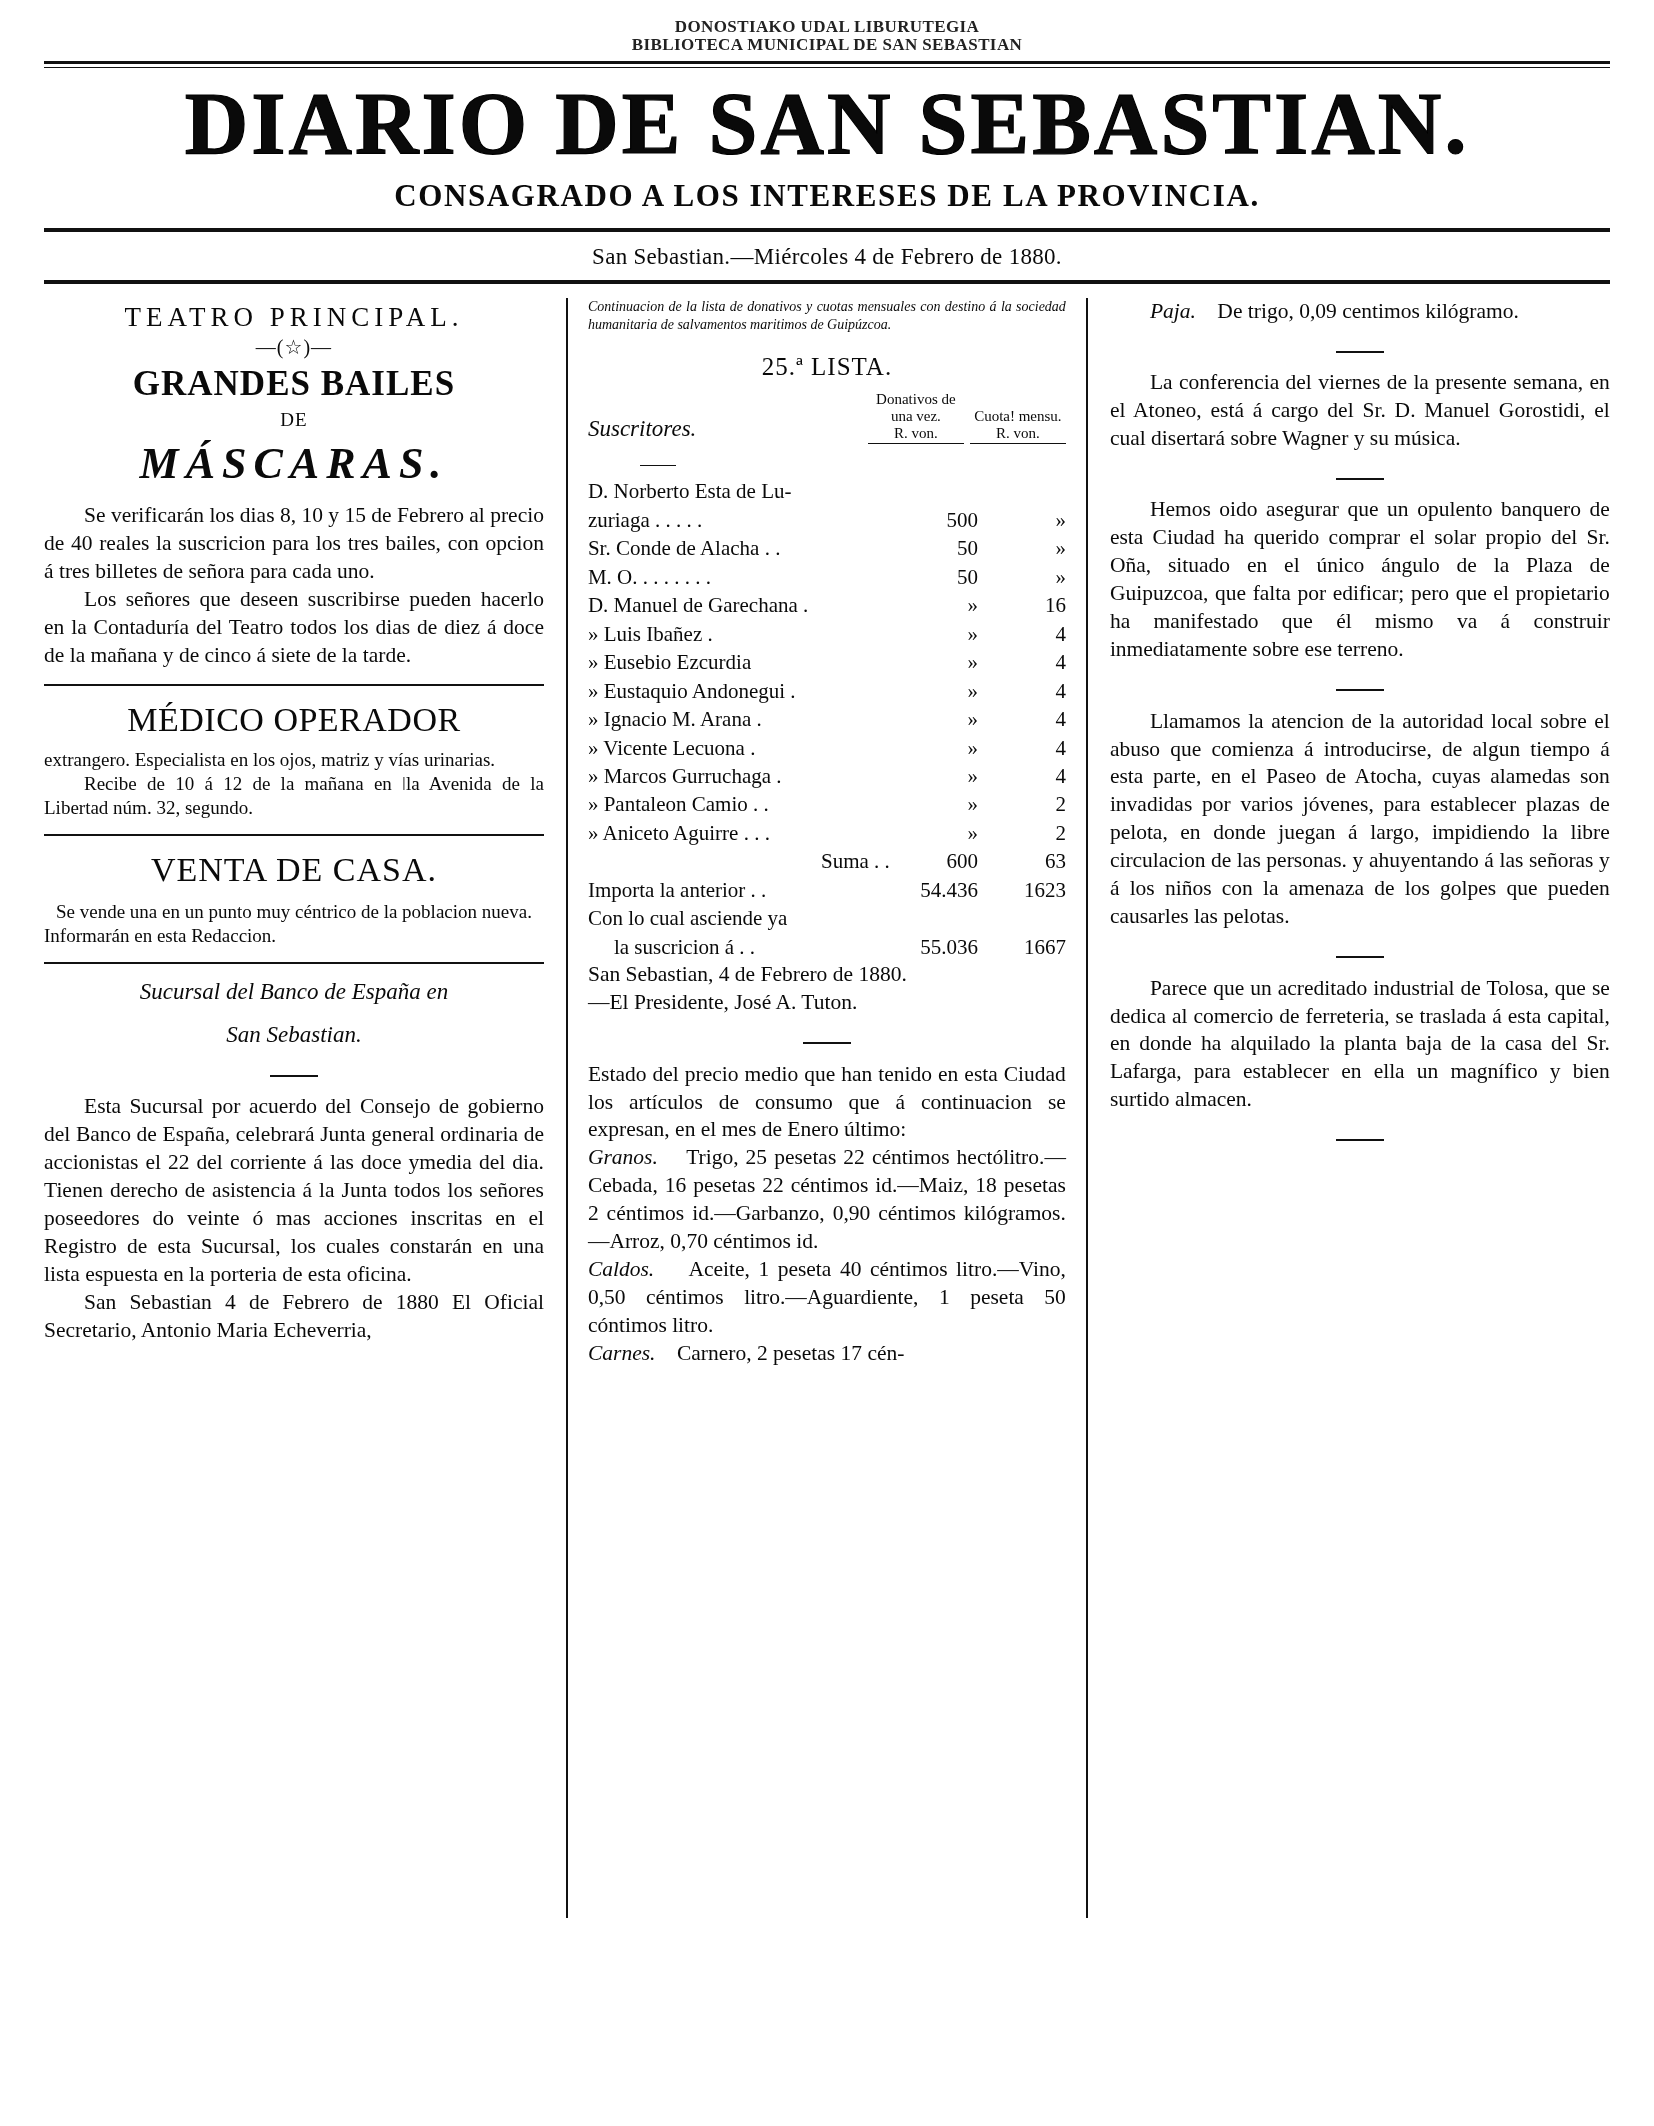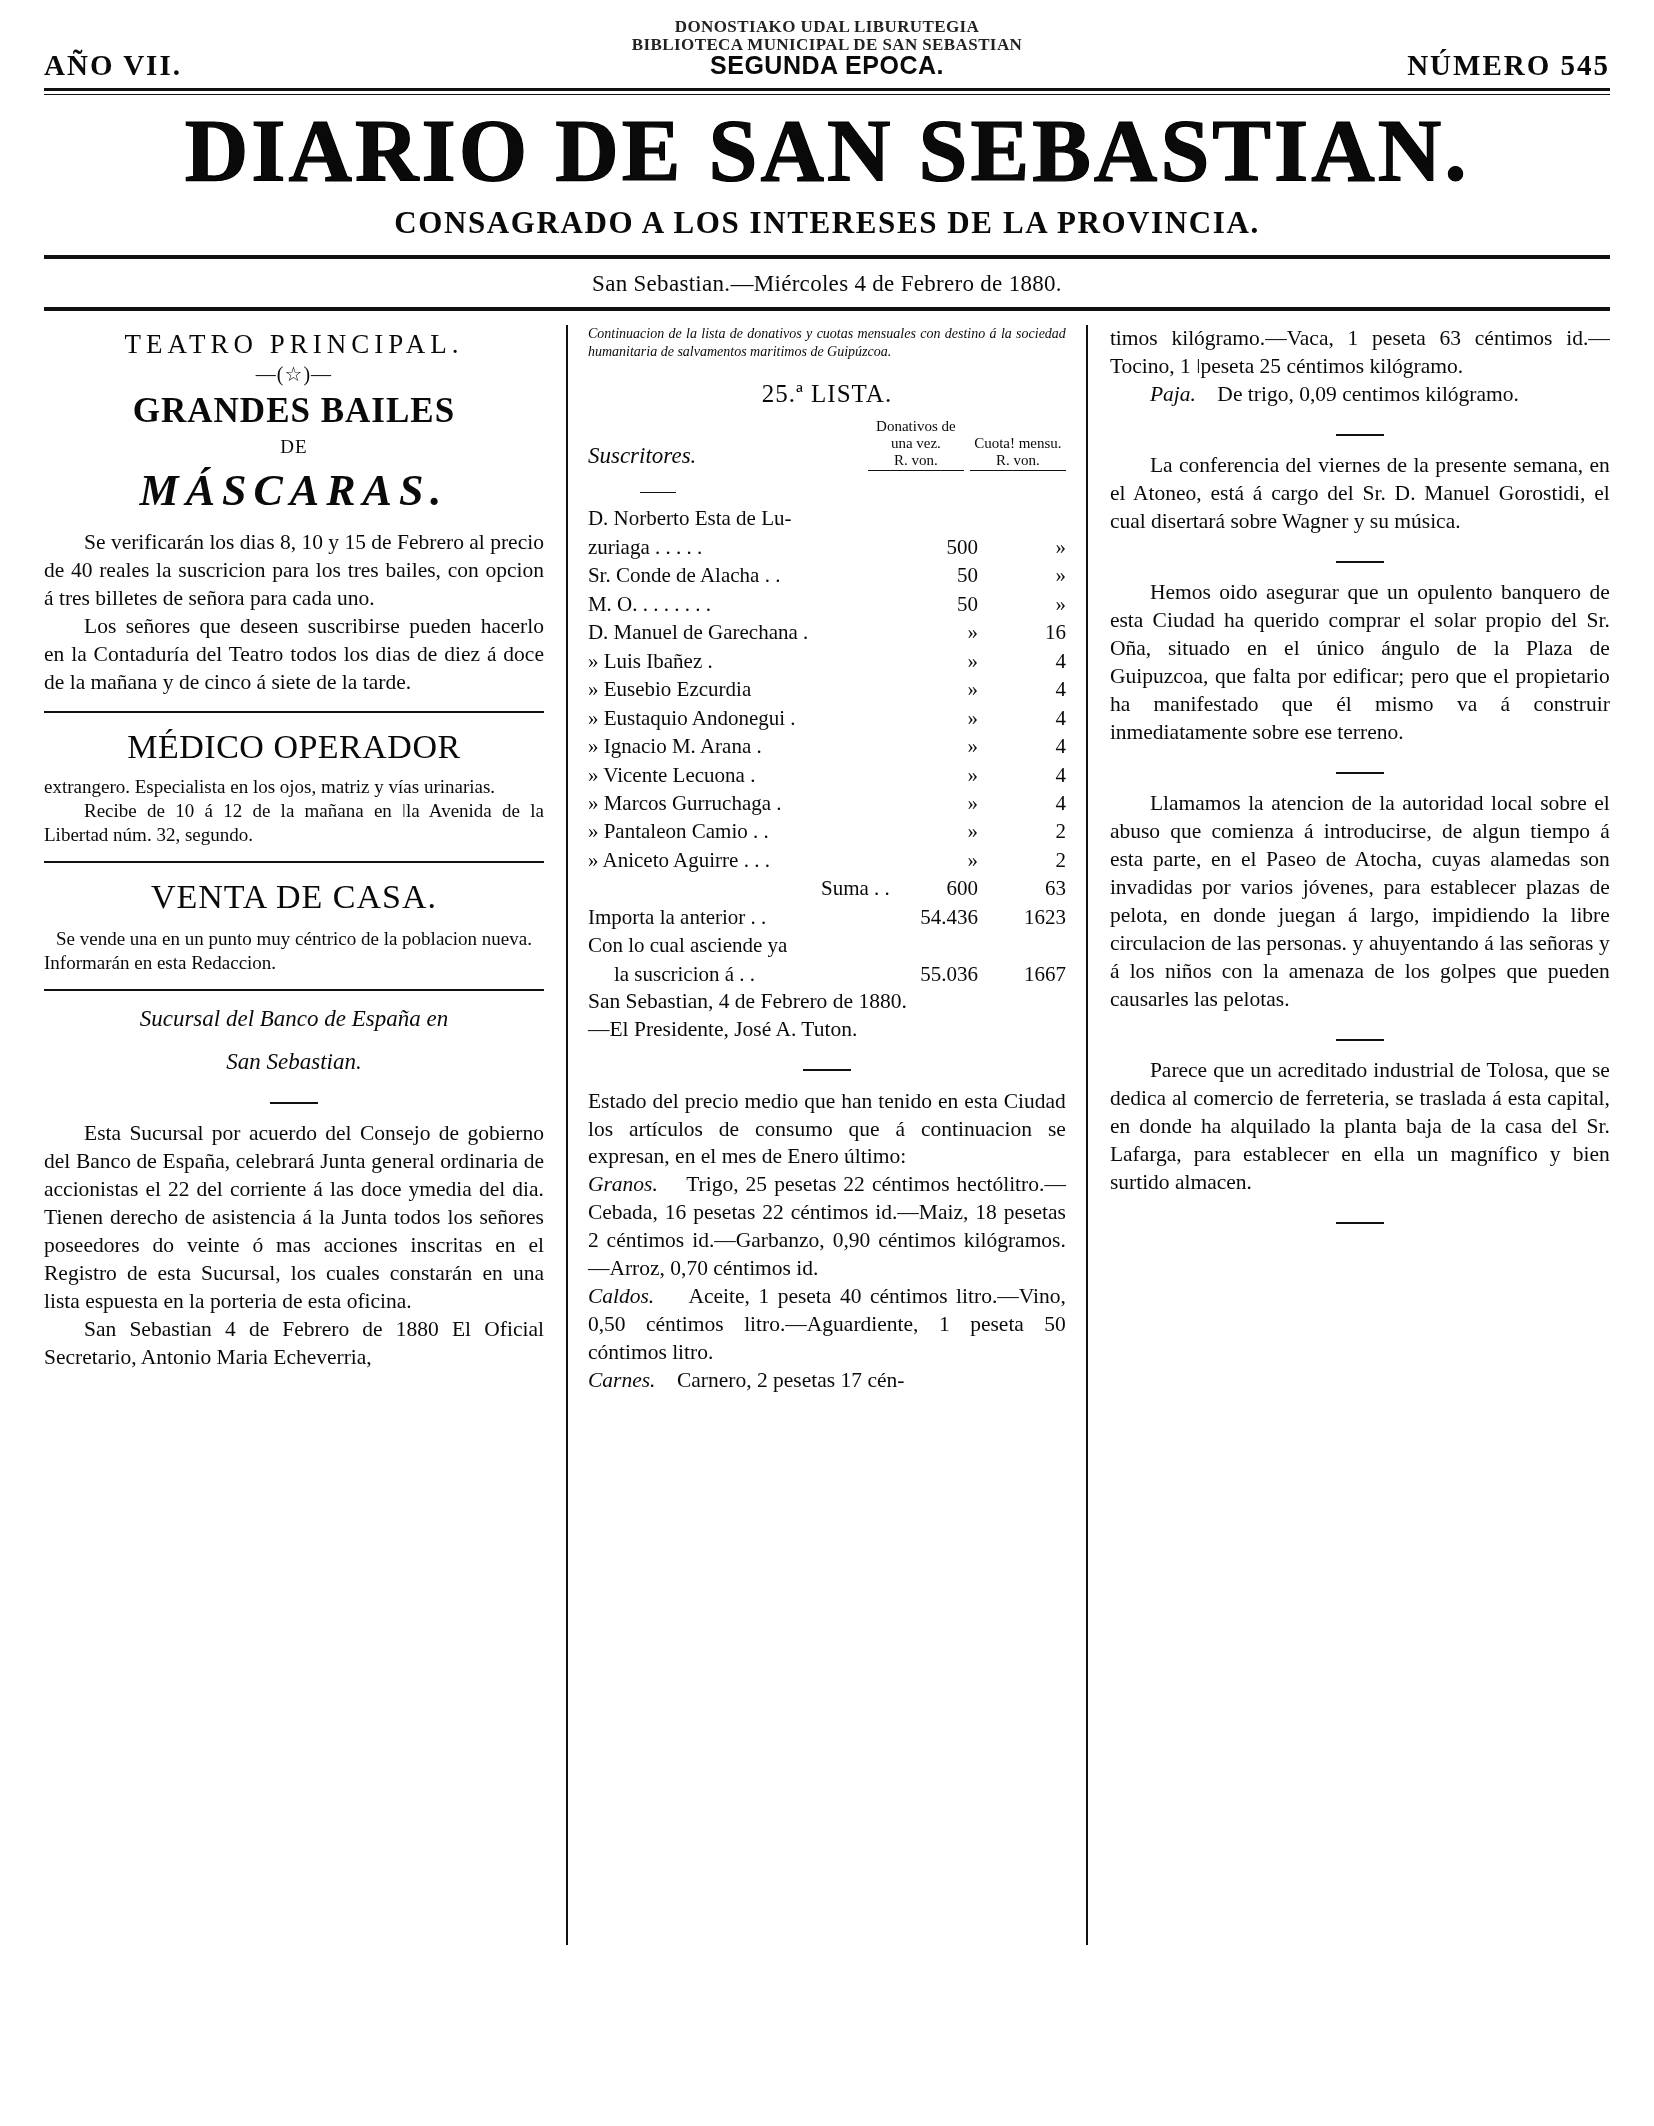--- a/index.html
+++ b/index.html
@@ -285,25 +285,20 @@
 </head>
 <body>
 
 <div class="page">
 
   <div>
     <div class="library-stamp">DONOSTIAKO UDAL LIBURUTEGIA</div>
     <div class="library-stamp">BIBLIOTECA MUNICIPAL DE SAN SEBASTIAN</div>
   </div>
 
-  <div class="topline">
-    <div class="year">AÑO VII.</div>
-    <div class="epoch">SEGUNDA EPOCA.</div>
-    <div class="number">NÚMERO 545</div>
-  </div>
 
   <div class="rule-double"></div>
 
   <div class="paper-title">DIARIO DE SAN SEBASTIAN.</div>
   <div class="paper-sub">CONSAGRADO A LOS INTERESES DE LA PROVINCIA.</div>
 
   <div class="rule-thick"></div>
   <div class="dateline">San Sebastian.—Miércoles 4 de Febrero de 1880.</div>
   <div class="rule-thick2"></div>
 
@@ -510,21 +505,20 @@
         </p>
         <p style="text-indent:0">
           <em>Carnes.</em>
           &nbsp;&nbsp;&nbsp;<span>Carnero, 2 pesetas 17 cén-</span>
         </p>
       </div>
     </div>
 
     <div class="col col-3">
 
-      <p class="first">timos kilógramo.—Vaca, 1 peseta 63 céntimos id.—Tocino, 1 ǀpeseta 25 céntimos kilógramo.</p>
 
       <p>
         <em>Paja.</em>
         &nbsp;&nbsp;&nbsp;<span>De trigo, 0,09 centimos kilógramo.</span>
       </p>
 
       <div class="dash-center"><span></span></div>
       <p>La conferencia del viernes de la presente semana, en el Atoneo, está á cargo del Sr. D. Manuel Gorostidi, el cual disertará sobre Wagner y su música.</p>
 
       <div class="dash-center"><span></span></div>

